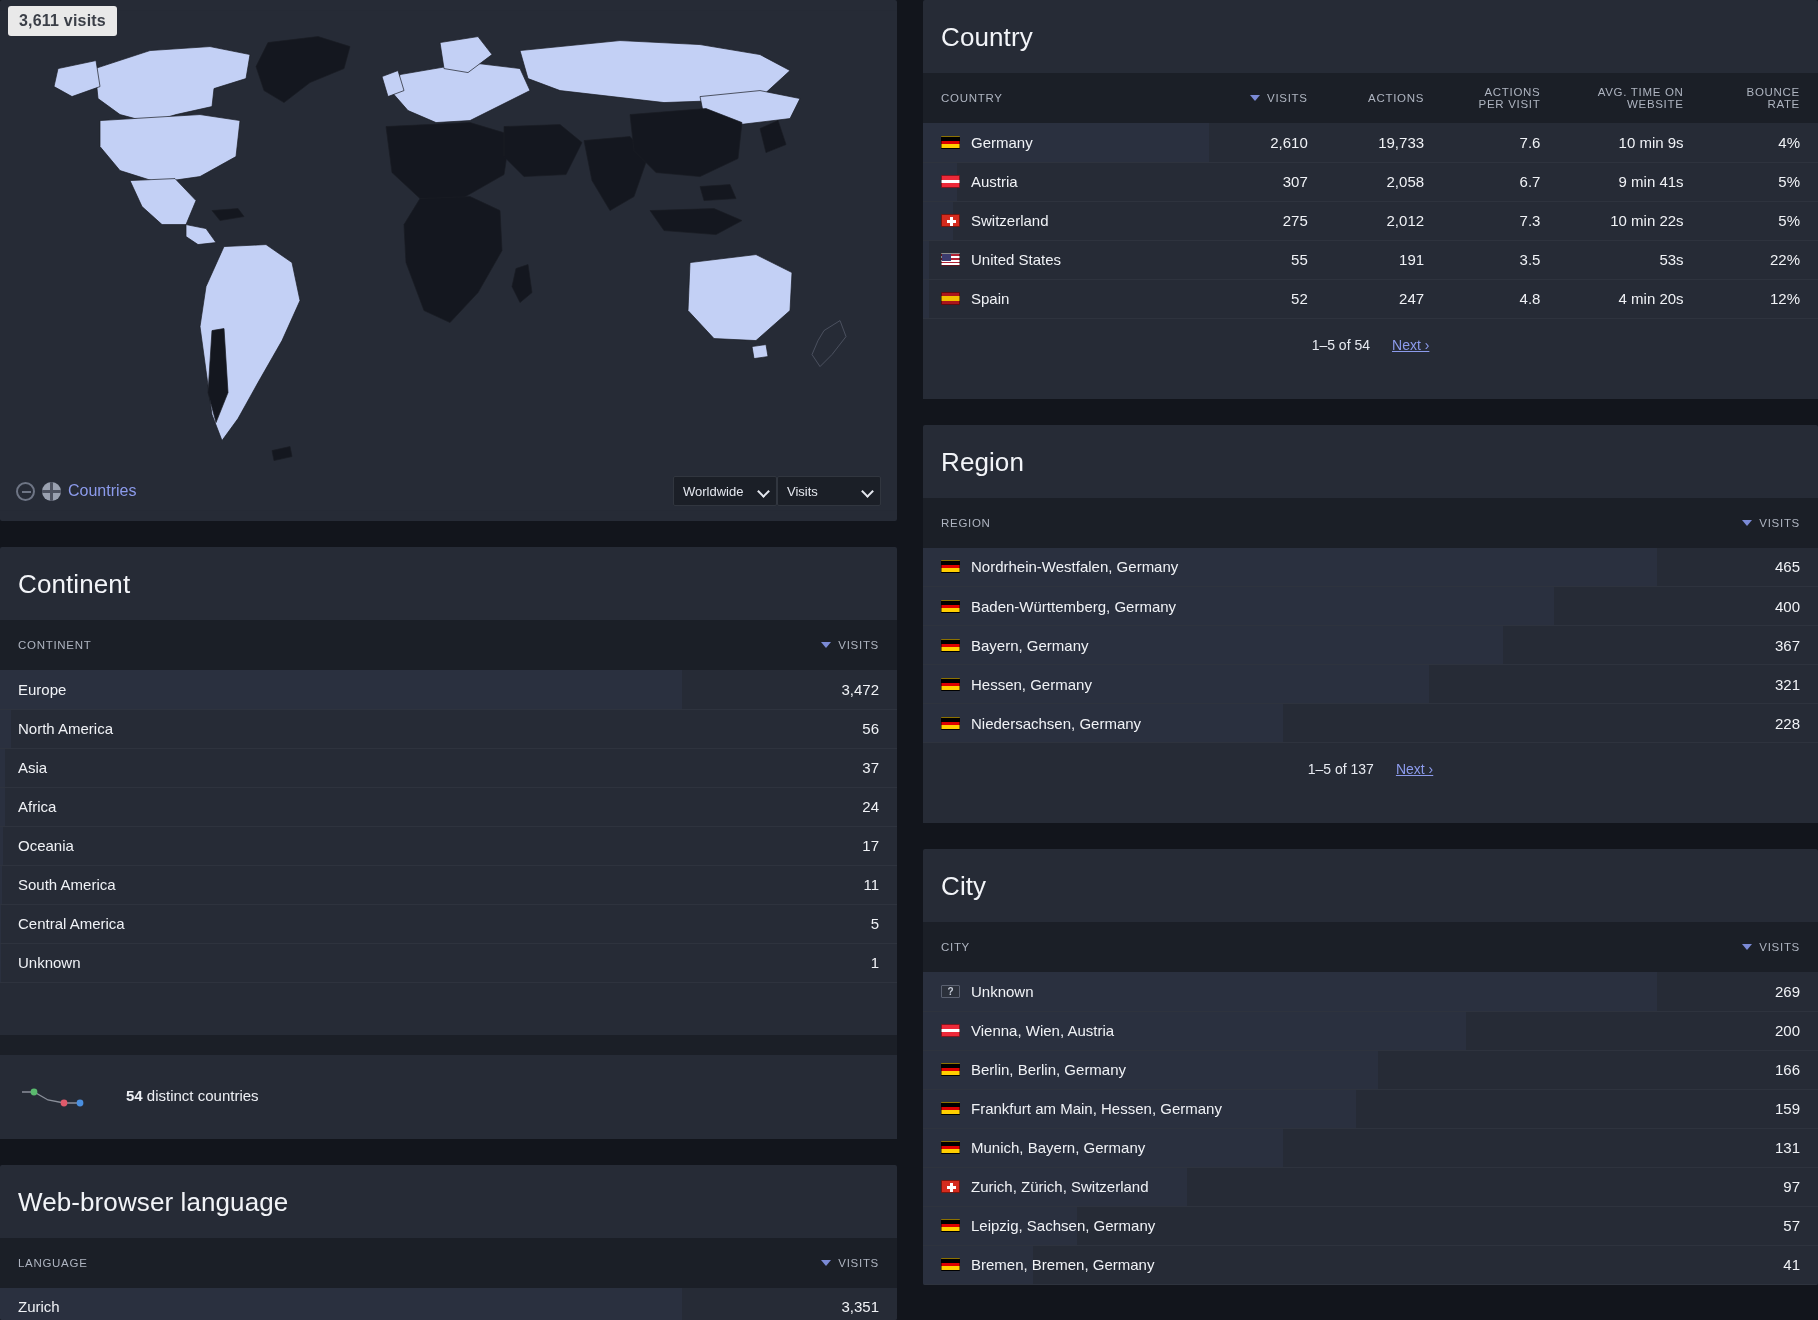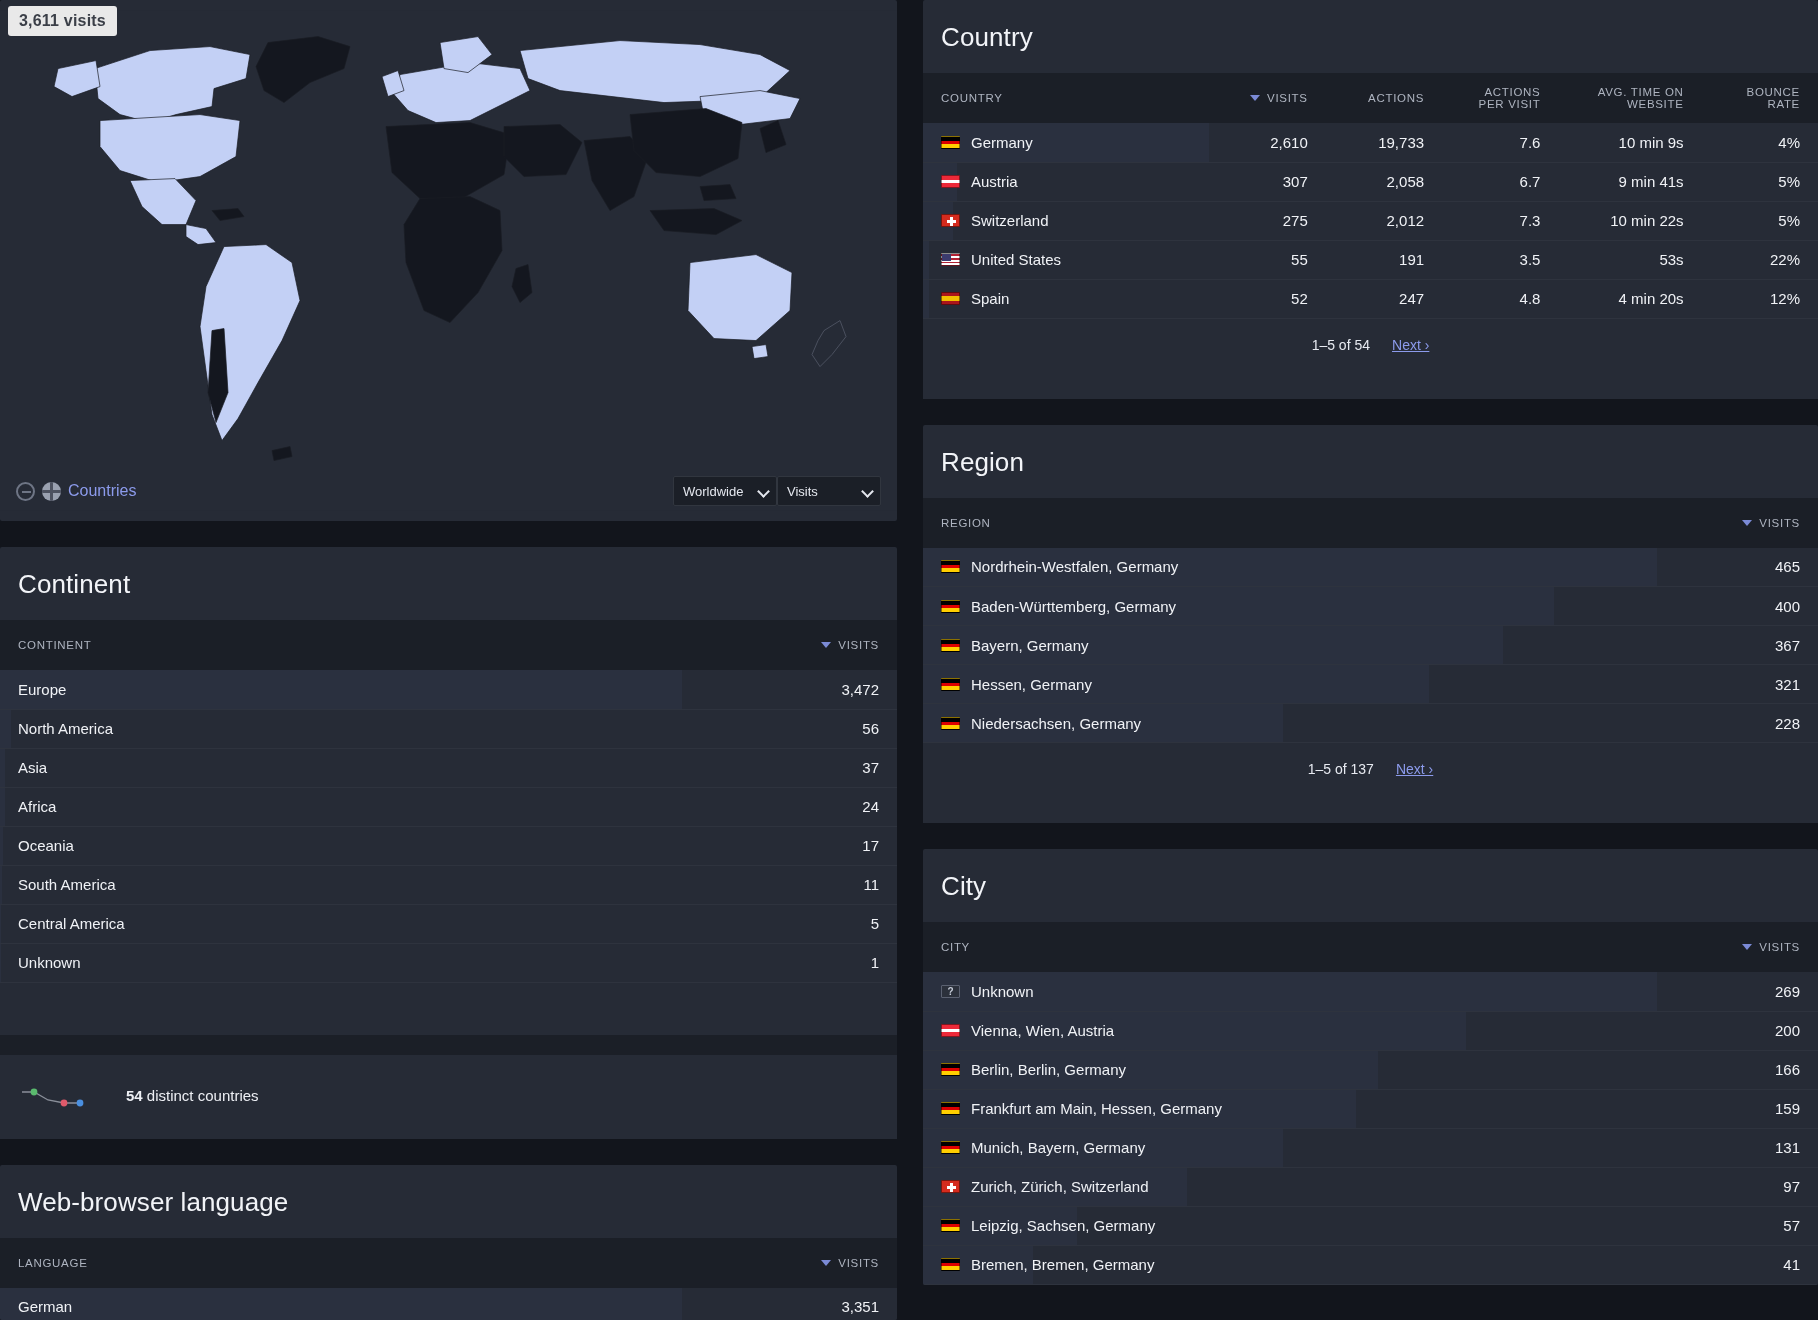--- a/index.html
+++ b/index.html
@@ -389,21 +389,21 @@
             <th class="th-right">
               <span class="sort-caret"></span><span>VISITS</span>
             </th>
           </tr>
         </thead>
         <tbody>
             <tr>
               <td>
                 <div class="bar-bg" style="width: 100%;"></div>
                 <span class="label-cell cellcontent">
-                  <span>German</span>
+                  <span>Zurich</span>
                 </span>
               </td>
               <td class="td-right"><span class="cellcontent">3,351</span></td>
             </tr>
           </tbody>
       </table>
     </div>
 
   </div>
 

